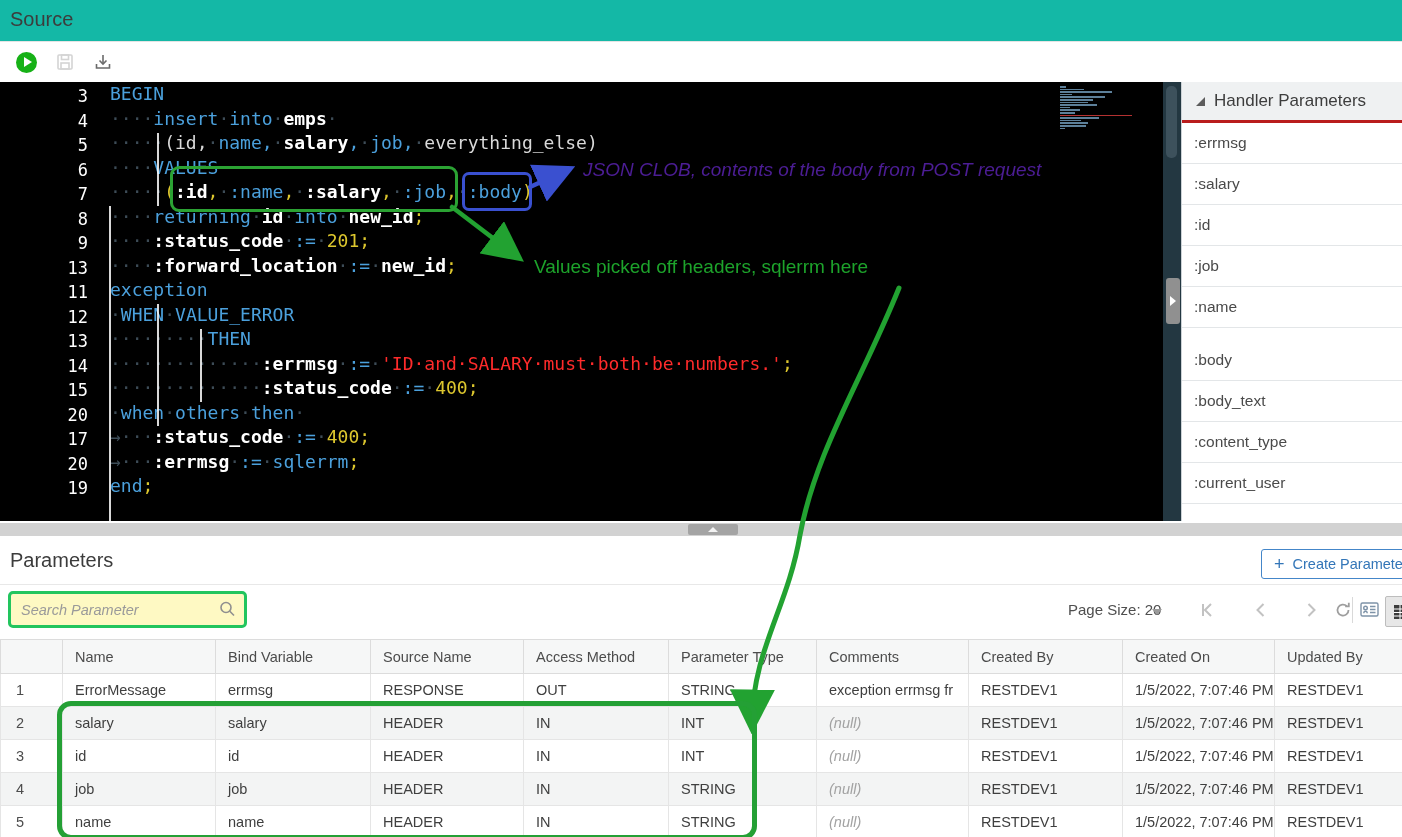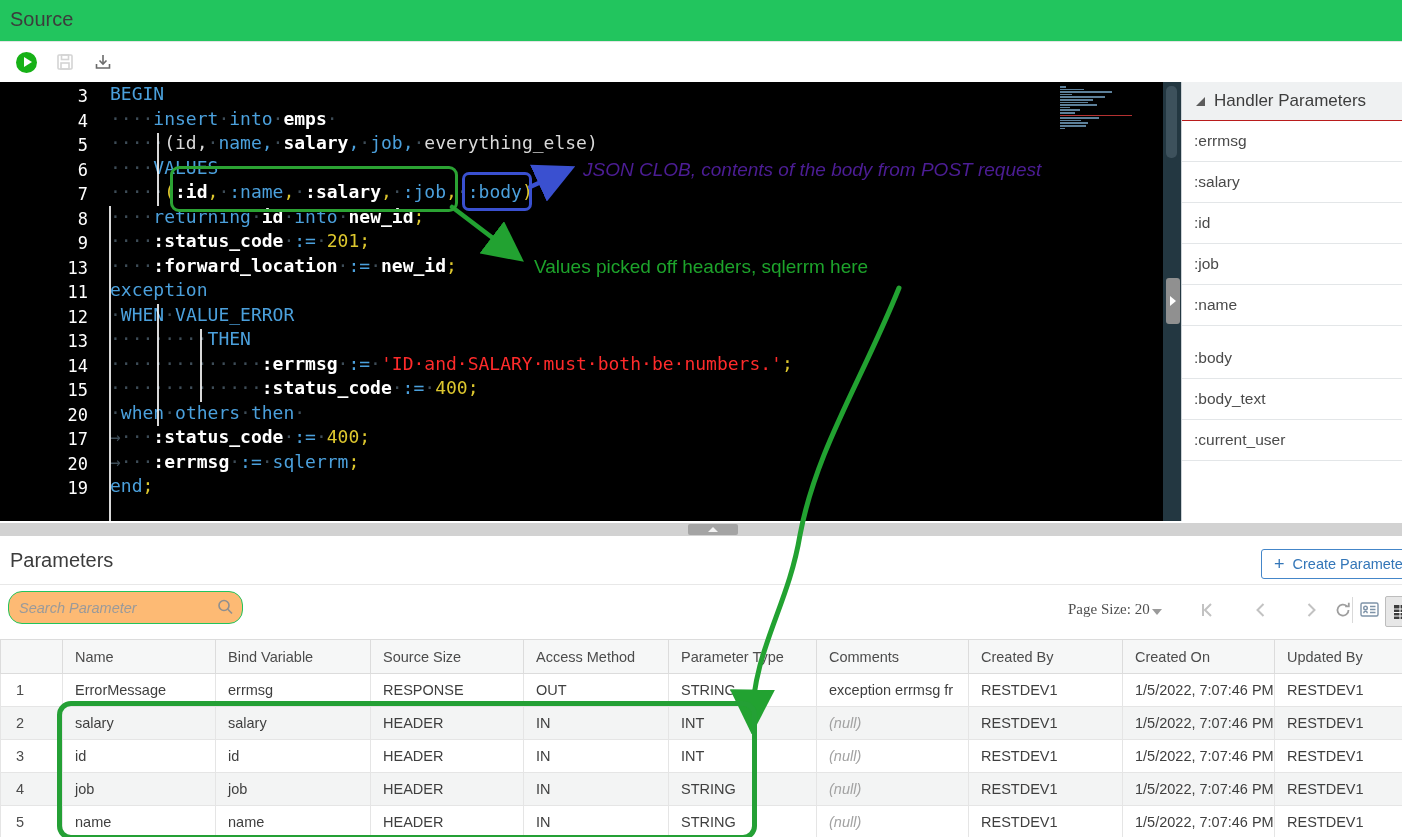--- a/index.html
+++ b/index.html
@@ -1,21 +1,21 @@
 <!DOCTYPE html>
 <html><head>
 <meta charset="utf-8">
 <style>
   html,body{margin:0;padding:0;}
   body{width:1402px;height:837px;position:relative;overflow:hidden;background:#fff;
        font-family:"Liberation Sans",sans-serif;-webkit-font-smoothing:antialiased;}
   .abs{position:absolute;}
 
   
-  .src-header{left:0;top:0;width:1402px;height:41px;border-bottom:1px solid #e4e4e4;background:#22c55e;}
+  .src-header{left:0;top:0;width:1402px;height:41px;border-bottom:1px solid #e4e4e4;background:#14b8a6;}
   .src-title{left:10px;top:8px;font-size:20px;color:#3c3c3c;}
   .toolbar{left:0;top:42px;width:1402px;height:40px;background:#fff;}
   .tb-btn{position:absolute;top:7px;width:26px;height:26px;display:flex;align-items:center;justify-content:center;cursor:pointer;}
   .run-btn{left:13px;}
   .play-circle{width:21px;height:21px;border-radius:50%;background:#17b117;position:relative;}
   .play-circle:after{content:"";position:absolute;left:8px;top:5.5px;width:0;height:0;
      border-left:8px solid #fff;border-top:5px solid transparent;border-bottom:5px solid transparent;}
   .save-btn{left:52px;}
   .dl-btn{left:90px;}
 
@@ -39,46 +39,46 @@
 
   
   .vstrip{left:1163px;top:82px;width:18px;height:439px;background:#233741;}
   .vthumb{position:absolute;left:3px;top:4px;width:11px;height:72px;background:#3d515c;border-radius:5px;}
   .expander{position:absolute;left:3px;top:196px;width:14px;height:46px;background:#909090;border-radius:3px;
             display:flex;align-items:center;justify-content:center;cursor:pointer;}
   .expander:after{content:"";width:0;height:0;border-left:6px solid #fff;border-top:5px solid transparent;border-bottom:5px solid transparent;}
 
   
   .right-panel{left:1181px;top:82px;width:221px;height:439px;background:#fff;border-left:1px solid #ccd2d6;overflow:hidden;}
-  .sect-header{background:#eff1f2;border-bottom:1px solid #b91c1c;height:38px;display:flex;align-items:center;position:relative;cursor:pointer;}
+  .sect-header{background:#eff1f2;border-bottom:3px solid #b91c1c;height:38px;display:flex;align-items:center;position:relative;cursor:pointer;}
   .tri{width:0;height:0;border-left:9px solid transparent;border-bottom:9px solid #5c5c5c;margin:0 9px 0 14px;}
   .sect-title{font-size:17px;color:#3d3d3d;}
   .help-circle{position:absolute;right:14px;top:10px;width:17px;height:17px;border:1.5px solid #99a1a7;border-radius:50%;
                font-size:12px;color:#7a838a;display:flex;align-items:center;justify-content:center;cursor:pointer;}
   .p-item{height:40px;line-height:40px;padding-left:12px;font-size:15.5px;color:#4a4a4a;border-bottom:1px solid #e3e6e8;cursor:pointer;background:#fff;}
   .implicit-gap{height:12px;background:#fff;}
 
   
   .collapse-band{left:0;top:521px;width:1402px;height:13px;background:#d2d2d2;border-top:2px solid #fff;z-index:12;}
   .band-pill{position:absolute;left:688px;top:1px;width:50px;height:11px;background:#a4a4a4;border-radius:2px;
              display:flex;align-items:center;justify-content:center;cursor:pointer;}
   .band-pill:after{content:"";width:0;height:0;border-left:5px solid transparent;border-right:5px solid transparent;border-bottom:5px solid #f2f2f2;}
 
   
   .params-title{left:10px;top:549px;font-size:20px;color:#3c3c3c;}
   .params-divider{left:0;top:584px;width:1402px;height:1px;background:#e8e8e8;}
-  .search-wrap{left:8px;top:591px;width:233px;height:31px;border:1px solid #22c55e;border-radius:14px;background:#fdba74;}
+  .search-wrap{left:8px;top:591px;width:233px;height:31px;border:3px solid #22c55e;border-radius:5px;background:#fef9c3;}
   .search-input{position:absolute;left:8px;top:0;width:190px;height:29px;border:none;outline:none;
                 font-family:"Liberation Sans",sans-serif;font-size:14.5px;color:#444;background:transparent;}
   .search-input::placeholder{font-style:italic;color:#9a9a9a;}
   .search-icon{position:absolute;right:8px;top:6px;cursor:pointer;}
   .create-btn{left:1261px;top:549px;width:158px;height:30px;border:1px solid #4486c9;border-radius:3px;background:#fff;
               color:#3376b8;font-size:14.5px;display:flex;align-items:center;padding-left:12px;box-sizing:border-box;cursor:pointer;white-space:nowrap;}
   .plus{font-size:18px;margin-right:8px;font-weight:400;}
-  .pagesize{left:1068px;top:601px;font-size:15px;color:#4f4f4f;cursor:pointer;font-family:Liberation Serif, serif;}
+  .pagesize{left:1068px;top:601px;font-size:15px;color:#4f4f4f;cursor:pointer;}
   .caret-down{left:1152px;top:609px;width:0;height:0;border-left:5px solid transparent;border-right:5px solid transparent;border-top:6px solid #9a9a9a;cursor:pointer;}
   .pg-ic{position:absolute;top:599px;width:22px;height:22px;cursor:pointer;}
   .pg-divider{left:1352px;top:597px;width:1px;height:26px;background:#d9d9d9;}
   .icon-btn{position:absolute;top:596px;width:27px;height:27px;display:flex;align-items:center;justify-content:center;cursor:pointer;border-radius:2px;}
   .card-btn{left:1356px;}
   .grid-btn{left:1385px;width:32px;height:29px;background:#e7e7e7;border:1px solid #bdbdbd;}
 
   
   .ptable{left:0;top:639px;width:1402px;border-collapse:collapse;table-layout:fixed;
           font-size:14.5px;color:#3f3f3f;}
@@ -186,20 +186,21 @@
       <div class="p-item">:errmsg</div>
       <div class="p-item">:salary</div>
       <div class="p-item">:id</div>
       <div class="p-item">:job</div>
       <div class="p-item">:name</div>
     </div>
   <div class="implicit-gap"></div>
   <div id="implicit-list">
       <div class="p-item">:body</div>
       <div class="p-item">:body_text</div>
+      <div class="p-item">:content_type</div>
       <div class="p-item">:current_user</div>
     </div>
 </div>
 
 <div class="abs collapse-band">
   <div class="band-pill"></div>
 </div>
 
 <div class="abs params-title">Parameters</div>
 <div class="abs params-divider"></div>
@@ -271,21 +272,21 @@
       <col style="width:152px">
       <col style="width:154px">
       <col style="width:152px">
       <col style="width:128px">
   </colgroup>
   <thead>
       <tr id="ptable-head">
         <th></th>
         <th>Name</th>
         <th>Bind Variable</th>
-        <th>Source Size</th>
+        <th>Source Name</th>
         <th>Access Method</th>
         <th>Parameter Type</th>
         <th>Comments</th>
         <th>Created By</th>
         <th>Created On</th>
         <th>Updated By</th>
       </tr>
     </thead>
   <tbody id="ptable-body">
       <tr>

